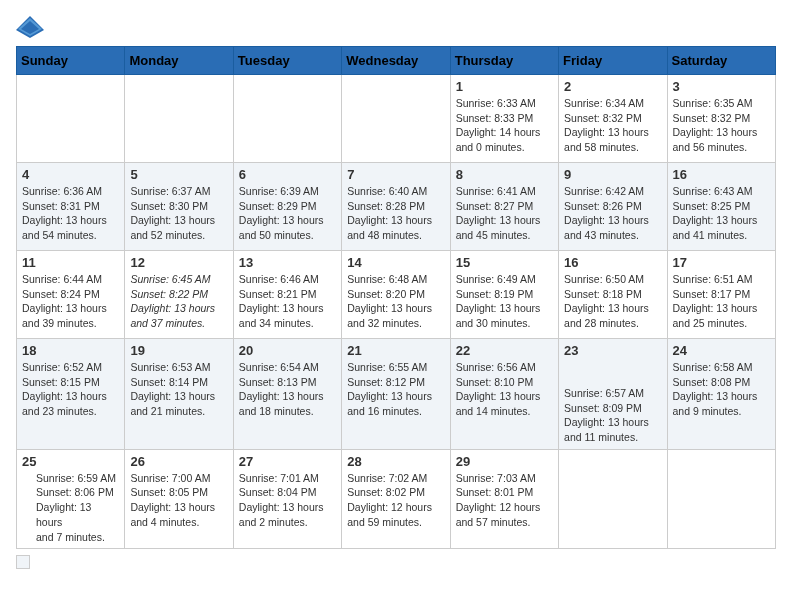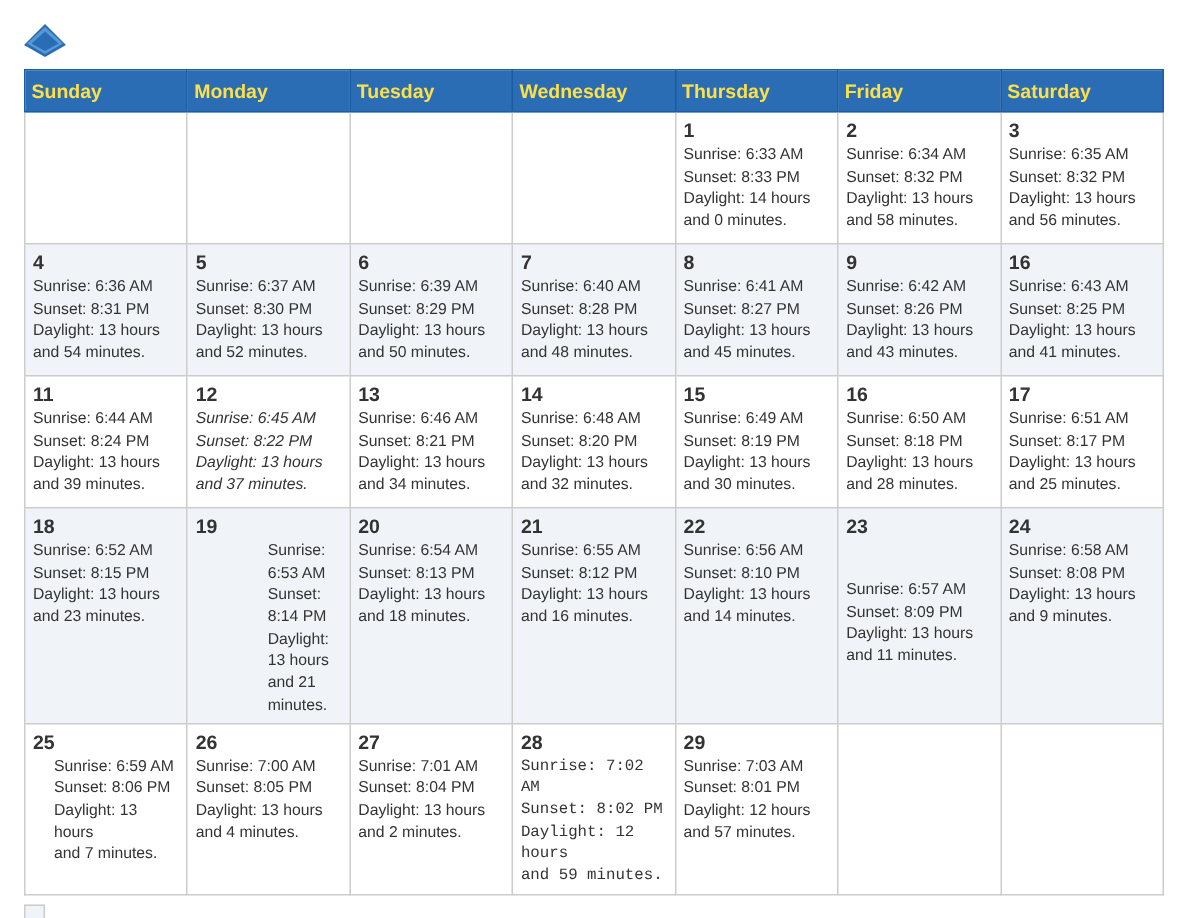--- a/index.html
+++ b/index.html
@@ -49,21 +49,21 @@
       color: #555;
       margin-top: 2px;
     }
     table {
       width: 100%;
       border-collapse: collapse;
       table-layout: fixed;
     }
     thead tr th {
       background-color: #2a6db5;
-      color: #fde047;
+      color: #000000;
       font-size: 13px;
       font-weight: bold;
       padding: 6px 4px;
       text-align: left;
       border: 1px solid #1a5da0;
     }
     tbody tr td {
       border: 1px solid #ccc;
       vertical-align: top;
       padding: 4px 5px;
@@ -269,21 +269,21 @@
       <tr>
         <td>
           <span class="day-num">18</span>
           <div class="day-info" style="white-space: pre-line;">Sunrise: 6:52 AM
 Sunset: 8:15 PM
 Daylight: 13 hours
 and 23 minutes.</div>
         </td>
         <td>
           <span class="day-num">19</span>
-          <div class="day-info" style="white-space: pre-line; margin-left: 48px;">Sunrise: 6:53 AM
+          <div class="day-info" style="white-space: pre-line;">Sunrise: 6:53 AM
 Sunset: 8:14 PM
 Daylight: 13 hours
 and 21 minutes.</div>
         </td>
         <td>
           <span class="day-num">20</span>
           <div class="day-info" style="white-space: pre-line;">Sunrise: 6:54 AM
 Sunset: 8:13 PM
 Daylight: 13 hours
 and 18 minutes.</div>
@@ -334,21 +334,21 @@
         </td>
         <td>
           <span class="day-num">27</span>
           <div class="day-info" style="white-space: pre-line;">Sunrise: 7:01 AM
 Sunset: 8:04 PM
 Daylight: 13 hours
 and 2 minutes.</div>
         </td>
         <td>
           <span class="day-num">28</span>
-          <div class="day-info" style="white-space: pre-line; font-family: Liberation Mono, monospace;">Sunrise: 7:02 AM
+          <div class="day-info" style="white-space: pre-line;">Sunrise: 7:02 AM
 Sunset: 8:02 PM
 Daylight: 12 hours
 and 59 minutes.</div>
         </td>
         <td>
           <span class="day-num">29</span>
           <div class="day-info" style="white-space: pre-line;">Sunrise: 7:03 AM
 Sunset: 8:01 PM
 Daylight: 12 hours
 and 57 minutes.</div>

